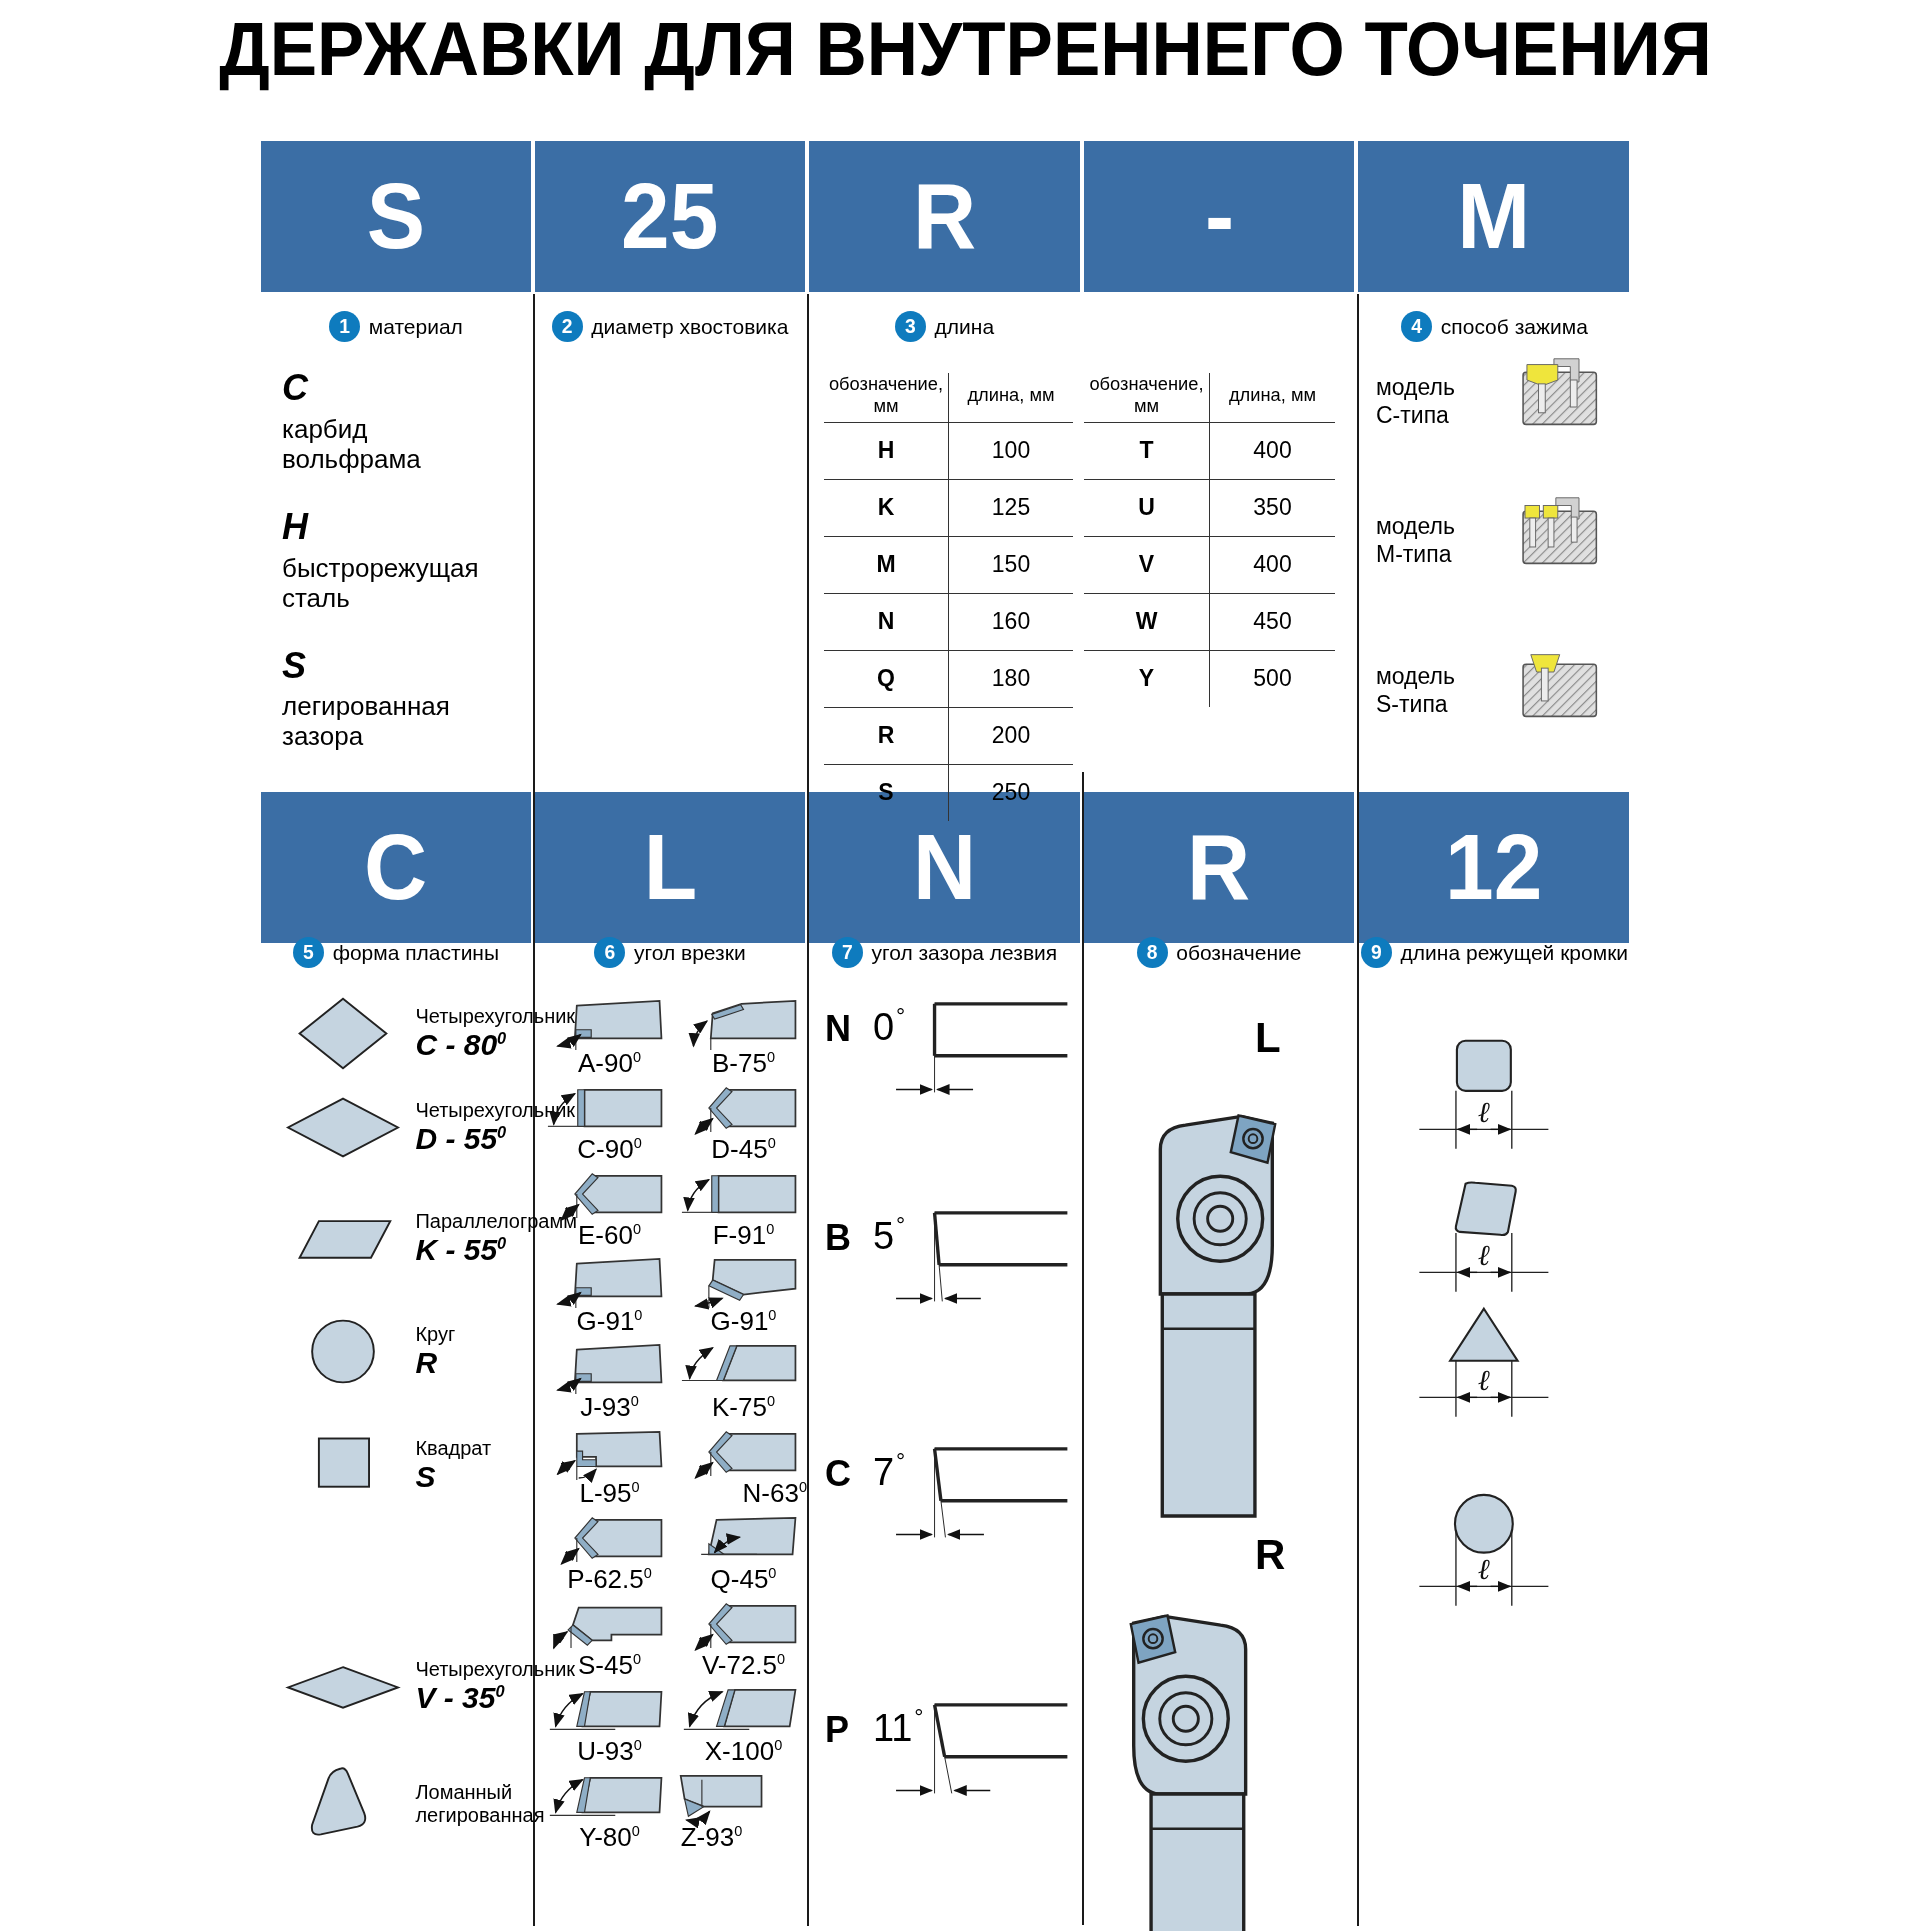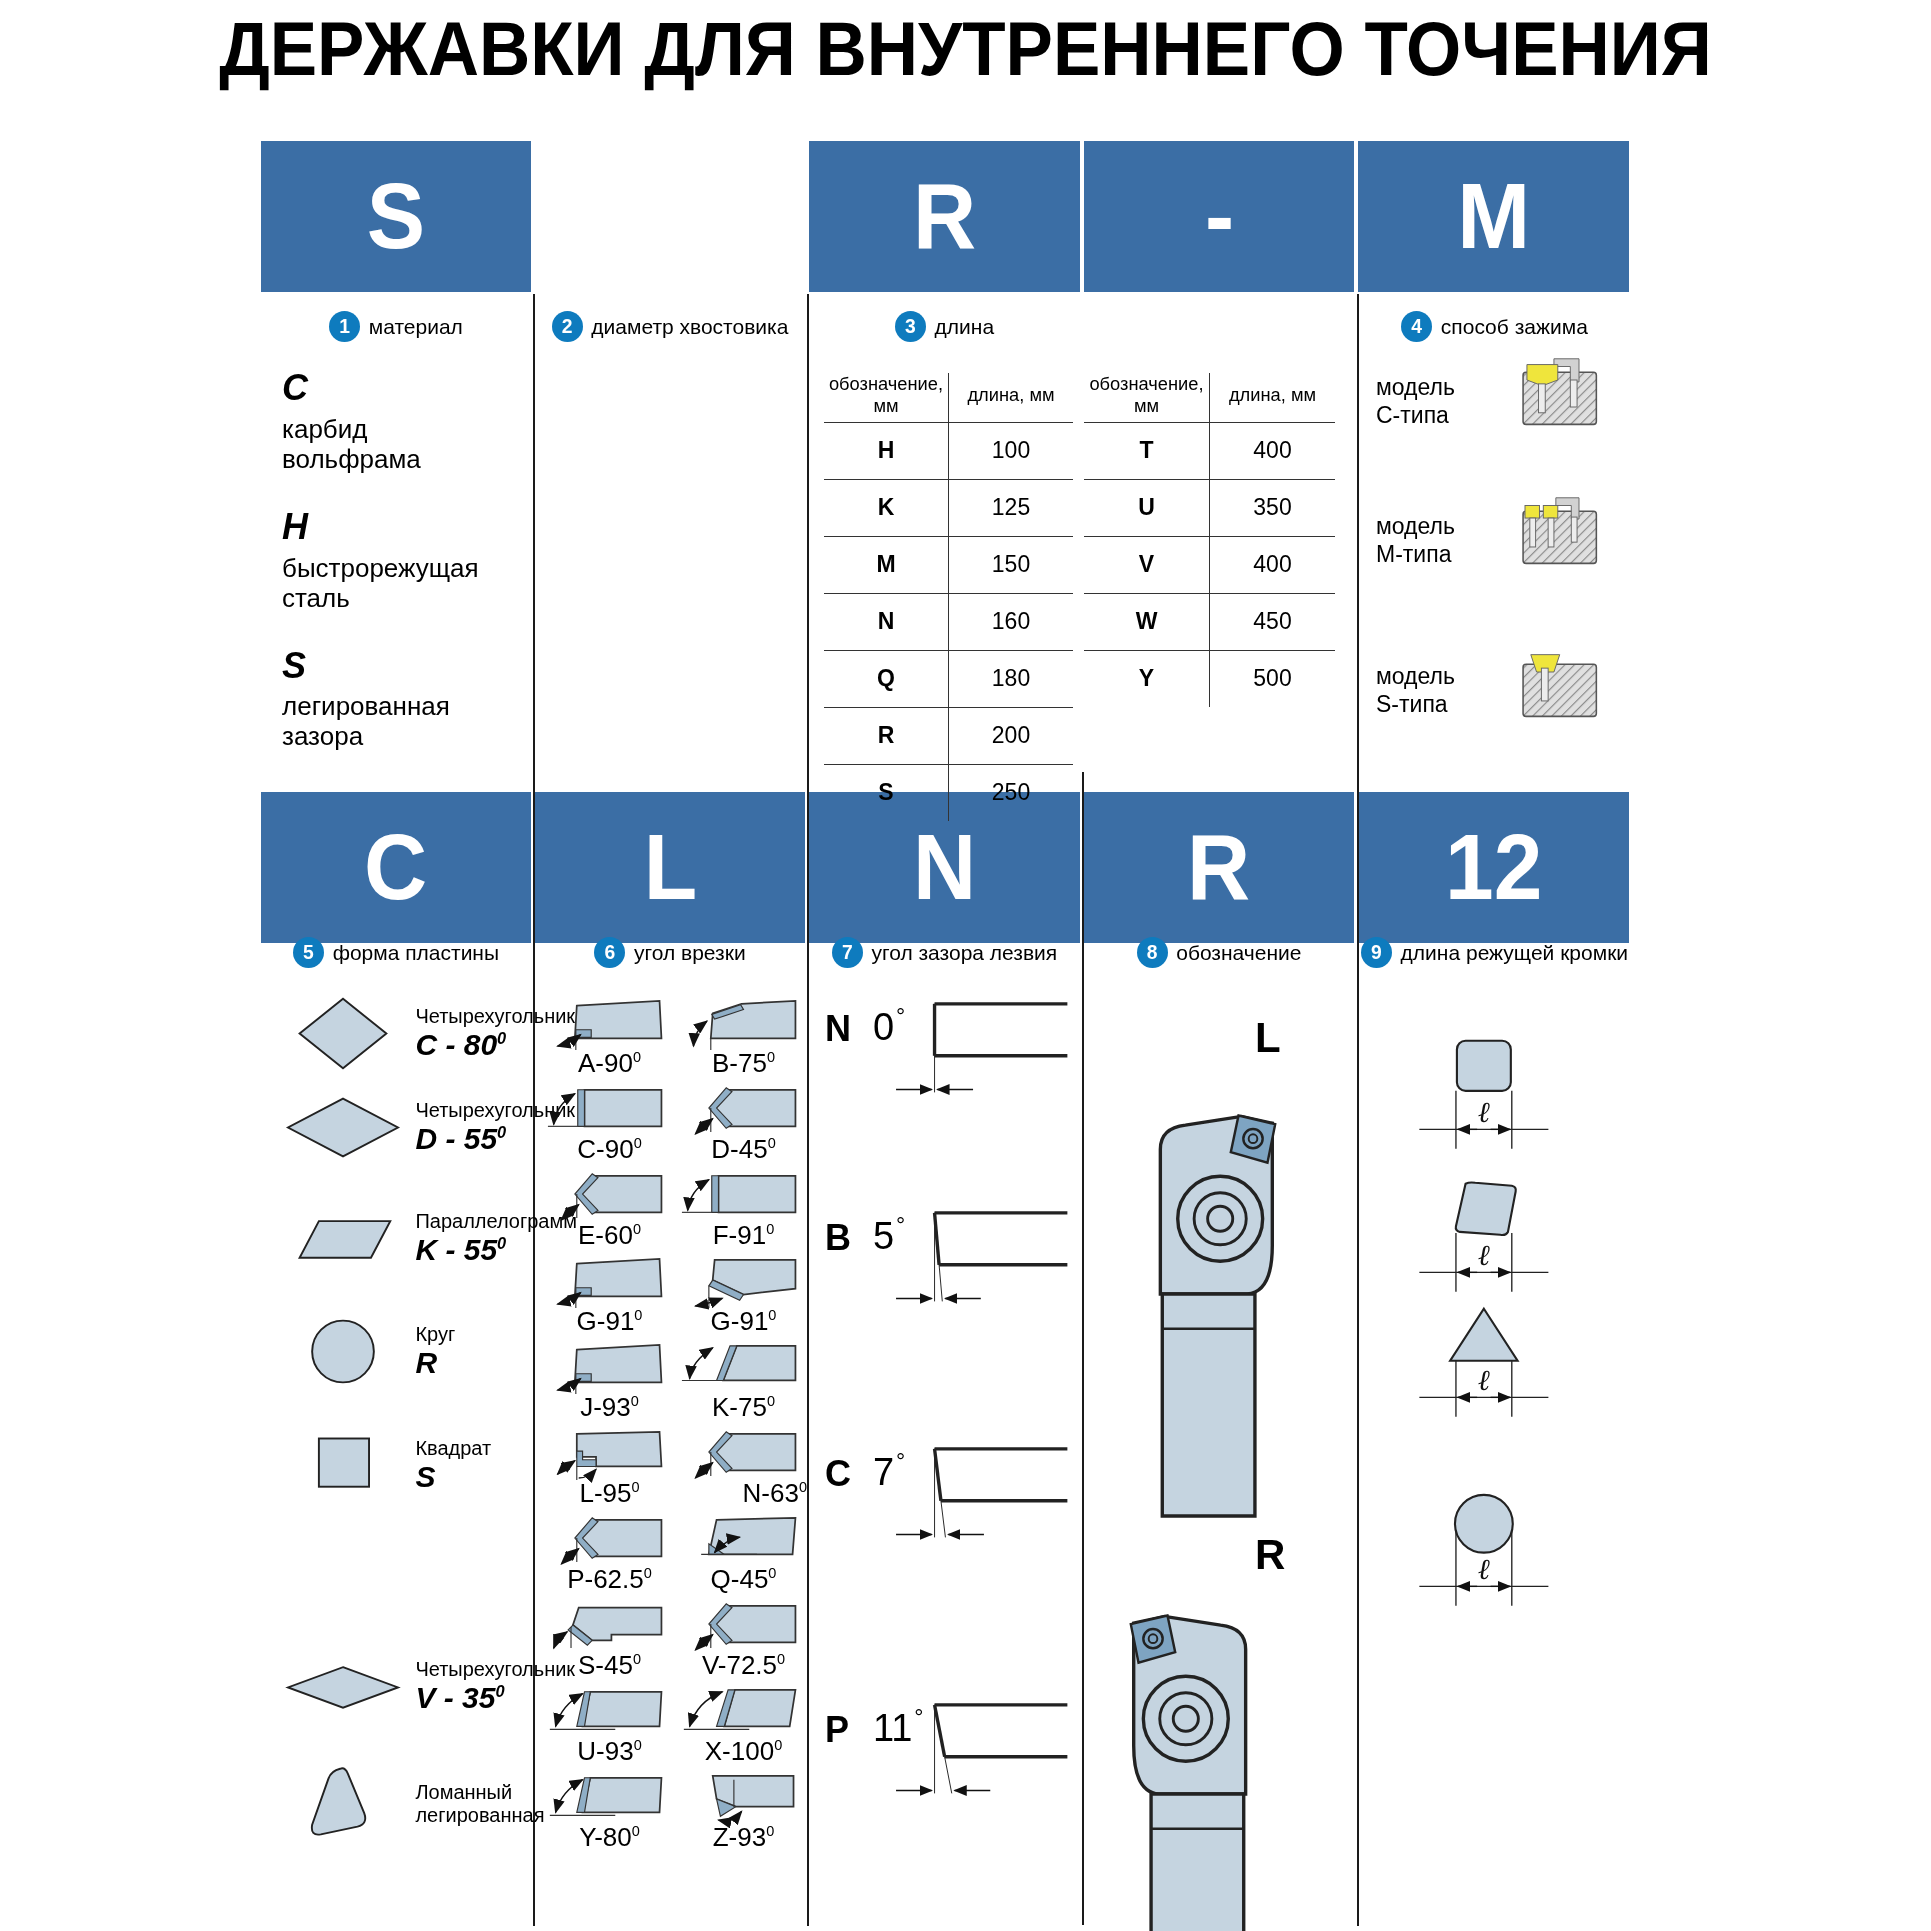--- a/index.html
+++ b/index.html
@@ -52,20 +52,23 @@
     </pattern>
   </defs>
 </svg>
 
 <div id="stage">
   <div class="page-title">ДЕРЖАВКИ ДЛЯ ВНУТРЕННЕГО ТОЧЕНИЯ</div>
 
 <div class="code-box" style="left: 261px; top: 141px; width: 270px; height: 151px;">
       <span class="code-letter">S</span>
     </div>
+    <div class="code-box" style="left: 535px; top: 141px; width: 270px; height: 151px;">
+      <span class="code-letter">25</span>
+    </div>
     <div class="code-box" style="left: 809px; top: 141px; width: 271px; height: 151px;">
       <span class="code-letter">R</span>
     </div>
     <div class="code-box" style="left: 1084px; top: 141px; width: 270px; height: 151px;">
       <span class="code-letter">-</span>
     </div>
     <div class="code-box" style="left: 1358px; top: 141px; width: 271px; height: 151px;">
       <span class="code-letter">M</span>
     </div>
     <div class="code-box" style="left: 261px; top: 792px; width: 270px; height: 151px;">
@@ -459,21 +462,21 @@
     </div>
     <div class="ang-cell" style="left: 546px; top: 1770px; width: 127px;">
       <svg width="127" height="55" viewBox="0 0 132 57" style="overflow: visible;">
         <path d="M46,8 L120,8 L118,44 L38,44 Z" fill="#C5D4E0" stroke="#333" stroke-width="1.8"></path>
         <path d="M40,8 L46,8 L40,44 L32,44 Z" fill="#8FAEC6" stroke="#333" stroke-width="1.2"></path>
         <line x1="4" y1="47" x2="72" y2="47" stroke="#333" stroke-width="1.2"></line>
         <path d="M10,44 Q16,22 38,10" fill="none" stroke="#111" stroke-width="1.5" marker-start="url(#ah)" marker-end="url(#ah)"></path>
       </svg>
       <div class="ang-label">Y-80<sup>0</sup></div>
     </div>
-    <div class="ang-cell" style="left: 680px; top: 1770px; width: 127px;">
+    <div class="ang-cell" style="left: 648px; top: 1770px; width: 127px;">
       <svg width="127" height="55" viewBox="0 0 132 57" style="overflow: visible;">
         <path d="M34,6 L118,6 L118,38 L58,38 L38,30 Z" fill="#C5D4E0" stroke="#333" stroke-width="1.8"></path>
         <path d="M38,30 L58,38 L42,48 Z" fill="#8FAEC6" stroke="#333" stroke-width="1.2"></path>
         <line x1="56" y1="10" x2="56" y2="38" stroke="#333" stroke-width="1.2"></line>
         <path d="M40,52 Q54,55 64,43" fill="none" stroke="#111" stroke-width="1.5" marker-start="url(#ah)" marker-end="url(#ah)"></path>
       </svg>
       <div class="ang-label">Z-93<sup>0</sup></div>
     </div>
     <div class="cl-item" style="left: 821px; top: 994px; width: 261px; height: 145px;">
       <div class="cl-code">N</div>

